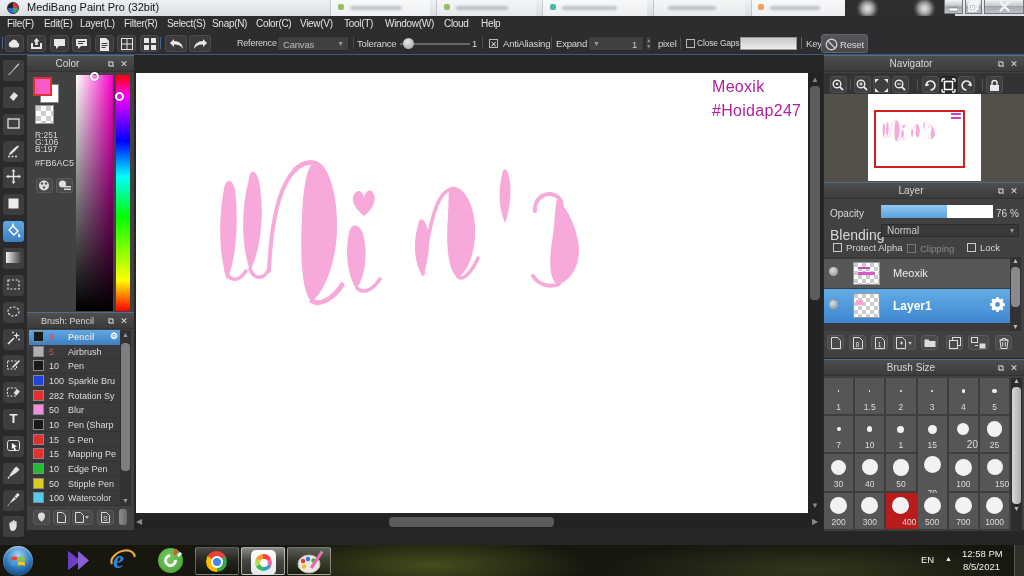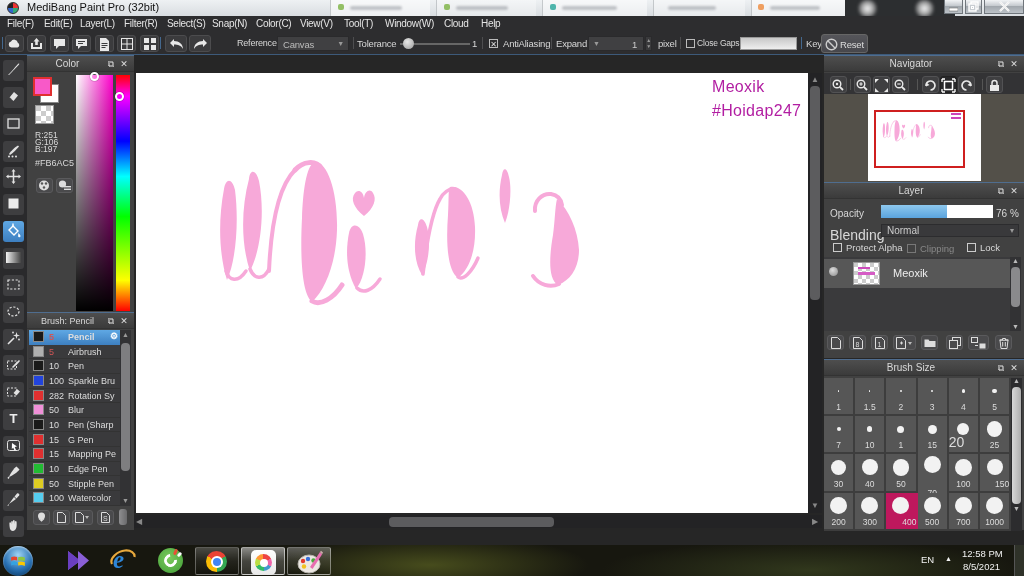--- a/index.html
+++ b/index.html
@@ -559,20 +559,31 @@
   <div class="ctxt" style="left:143px;top:59px;font-size:9.5px"><span style="display:inline-block;width:9px;height:9px;border:1px solid #ccc;margin-right:4px;vertical-align:-1px"></span>Lock</div>
   <div id="llist" style="position:absolute;left:0;top:74px;width:186px;height:74px;background:#3a3a3c;overflow:hidden">
     <div style="position:absolute;left:0;top:2px;width:186px;height:29px;background:#575757">
       <div style="position:absolute;left:5px;top:8px;width:9px;height:9px;border-radius:50%;background:radial-gradient(circle at 40% 35%,#ddd,#8a8a8a)"></div>
       <div class="checker" style="position:absolute;left:29px;top:3px;width:27px;height:23px">
         <div style="position:absolute;left:4px;top:4px;width:12px;height:2px;background:#cc4bbb"></div>
         <div style="position:absolute;left:4px;top:9px;width:17px;height:3px;background:#d55cc5"></div>
       </div>
       <div style="position:absolute;left:69px;top:8px;font-size:11px;color:#eee">Meoxik</div>
     </div>
+    <div style="position:absolute;left:0;top:32px;width:186px;height:34px;background:linear-gradient(#62ace6,#3f87cf)">
+      <div style="position:absolute;left:5px;top:11px;width:9px;height:9px;border-radius:50%;background:radial-gradient(circle at 40% 35%,#ddd,#8a8a8a)"></div>
+      <div class="checker" style="position:absolute;left:29px;top:4px;width:27px;height:25px">
+        <div style="position:absolute;left:2px;top:6px;width:7px;height:5px;background:#f2a4d8"></div>
+      </div>
+      <div style="position:absolute;left:69px;top:10px;font-size:12px;font-weight:bold;color:#fff">Layer1</div>
+      <svg style="position:absolute;left:166px;top:8px" width="15" height="15" viewBox="0 0 16 16">
+            <path fill="#fff" d="M6.8 0h2.4l.4 1.8 1.7.7L12.8 1.5l1.7 1.7-1 1.5.7 1.7 1.8.4v2.4l-1.8.4-.7 1.7 1 1.5-1.7 1.7-1.5-1-1.7.7-.4 1.8H6.8l-.4-1.8-1.7-.7-1.5 1-1.7-1.7 1-1.5-.7-1.7L0 9.2V6.8l1.8-.4.7-1.7-1-1.5L3.2 1.5l1.5 1 1.7-.7z"></path>
+            <circle cx="8" cy="8" r="2.6" fill="#4f94d4"></circle>
+          </svg>
+    </div>
   </div>
   <div style="position:absolute;left:186px;top:74px;width:11px;height:74px;background:#323234"></div>
   <div style="position:absolute;left:187px;top:84px;width:9px;height:40px;background:#8a8a8c;border-radius:4px"></div>
   <div class="ctxt" style="left:188px;top:74px;font-size:7px;color:#bbb">▲</div>
   <div class="ctxt" style="left:188px;top:140px;font-size:7px;color:#bbb">▼</div>
   <div class="cbtn" style="left:3px;top:152px">
         <svg width="10" height="12" viewBox="0 0 10 12" style="display:block;margin:1px auto">
           <path d="M0.5 0.5h6l3 3v8h-9z" fill="none" stroke="#ddd"></path>
         </svg>
       </div>
@@ -659,21 +670,21 @@
         <div style="position:absolute;left:62.4px;top:38.2px;width:31.2px;height:38.2px;background:#565656;border-right:2px solid #3d3d3d;border-bottom:2px solid #3d3d3d">
           <div style="position:absolute;left:11px;top:9.5px;width:7px;height:7px;border-radius:50%;background:#f2f2f2"></div>
           <div style="position:absolute;left:0;bottom:2px;width:100%;text-align:center;color:#ddd;font-size:8.5px">1</div>
         </div>
         <div style="position:absolute;left:93.6px;top:38.2px;width:31.2px;height:38.2px;background:#565656;border-right:2px solid #3d3d3d;border-bottom:2px solid #3d3d3d">
           <div style="position:absolute;left:10px;top:8.5px;width:9px;height:9px;border-radius:50%;background:#f2f2f2"></div>
           <div style="position:absolute;left:0;bottom:2px;width:100%;text-align:center;color:#ddd;font-size:8.5px">15</div>
         </div>
         <div style="position:absolute;left:124.8px;top:38.2px;width:31.2px;height:38.2px;background:#565656;border-right:2px solid #3d3d3d;border-bottom:2px solid #3d3d3d">
           <div style="position:absolute;left:8.5px;top:7px;width:12px;height:12px;border-radius:50%;background:#f2f2f2"></div>
-          <div style="position:absolute;left:0;bottom:2px;width:100%;text-align:left;color:#ddd;font-size:14px">20</div>
+          <div style="position:absolute;left:0;bottom:2px;width:100%;text-align:right;color:#ddd;font-size:10px">20</div>
         </div>
         <div style="position:absolute;left:156px;top:38.2px;width:31.2px;height:38.2px;background:#565656;border-right:2px solid #3d3d3d;border-bottom:2px solid #3d3d3d">
           <div style="position:absolute;left:6.75px;top:5.25px;width:15.5px;height:15.5px;border-radius:50%;background:#f2f2f2"></div>
           <div style="position:absolute;left:0;bottom:2px;width:100%;text-align:center;color:#ddd;font-size:8.5px">25</div>
         </div>
         <div style="position:absolute;left:0px;top:76.4px;width:31.2px;height:38.2px;background:#565656;border-right:2px solid #3d3d3d;border-bottom:2px solid #3d3d3d">
           <div style="position:absolute;left:6.75px;top:5.25px;width:15.5px;height:15.5px;border-radius:50%;background:#f2f2f2"></div>
           <div style="position:absolute;left:0;bottom:2px;width:100%;text-align:center;color:#ddd;font-size:8.5px">30</div>
         </div>
         <div style="position:absolute;left:31.2px;top:76.4px;width:31.2px;height:38.2px;background:#565656;border-right:2px solid #3d3d3d;border-bottom:2px solid #3d3d3d">
@@ -697,21 +708,21 @@
           <div style="position:absolute;left:0;bottom:2px;width:100%;text-align:right;color:#ddd;font-size:8.5px">150</div>
         </div>
         <div style="position:absolute;left:0px;top:114.60000000000001px;width:31.2px;height:38.2px;background:#565656;border-right:2px solid #3d3d3d;border-bottom:2px solid #3d3d3d">
           <div style="position:absolute;left:6px;top:4.5px;width:17px;height:17px;border-radius:50%;background:#f2f2f2"></div>
           <div style="position:absolute;left:0;bottom:2px;width:100%;text-align:center;color:#ddd;font-size:8.5px">200</div>
         </div>
         <div style="position:absolute;left:31.2px;top:114.60000000000001px;width:31.2px;height:38.2px;background:#565656;border-right:2px solid #3d3d3d;border-bottom:2px solid #3d3d3d">
           <div style="position:absolute;left:6px;top:4.5px;width:17px;height:17px;border-radius:50%;background:#f2f2f2"></div>
           <div style="position:absolute;left:0;bottom:2px;width:100%;text-align:center;color:#ddd;font-size:8.5px">300</div>
         </div>
-        <div style="position:absolute;left:62.4px;top:114.60000000000001px;width:48px;height:38.2px;background:#be185d;border-right:2px solid #3d3d3d;border-bottom:2px solid #3d3d3d">
+        <div style="position:absolute;left:62.4px;top:114.60000000000001px;width:48px;height:38.2px;background:#b91c1c;border-right:2px solid #3d3d3d;border-bottom:2px solid #3d3d3d">
           <div style="position:absolute;left:6px;top:4.5px;width:17px;height:17px;border-radius:50%;background:#f2f2f2"></div>
           <div style="position:absolute;left:0;bottom:2px;width:100%;text-align:center;color:#ddd;font-size:8.5px">400</div>
         </div>
         <div style="position:absolute;left:93.6px;top:114.60000000000001px;width:31.2px;height:38.2px;background:#565656;border-right:2px solid #3d3d3d;border-bottom:2px solid #3d3d3d">
           <div style="position:absolute;left:6px;top:4.5px;width:17px;height:17px;border-radius:50%;background:#f2f2f2"></div>
           <div style="position:absolute;left:0;bottom:2px;width:100%;text-align:center;color:#ddd;font-size:8.5px">500</div>
         </div>
         <div style="position:absolute;left:124.8px;top:114.60000000000001px;width:31.2px;height:38.2px;background:#565656;border-right:2px solid #3d3d3d;border-bottom:2px solid #3d3d3d">
           <div style="position:absolute;left:6px;top:4.5px;width:17px;height:17px;border-radius:50%;background:#f2f2f2"></div>
           <div style="position:absolute;left:0;bottom:2px;width:100%;text-align:center;color:#ddd;font-size:8.5px">700</div>

